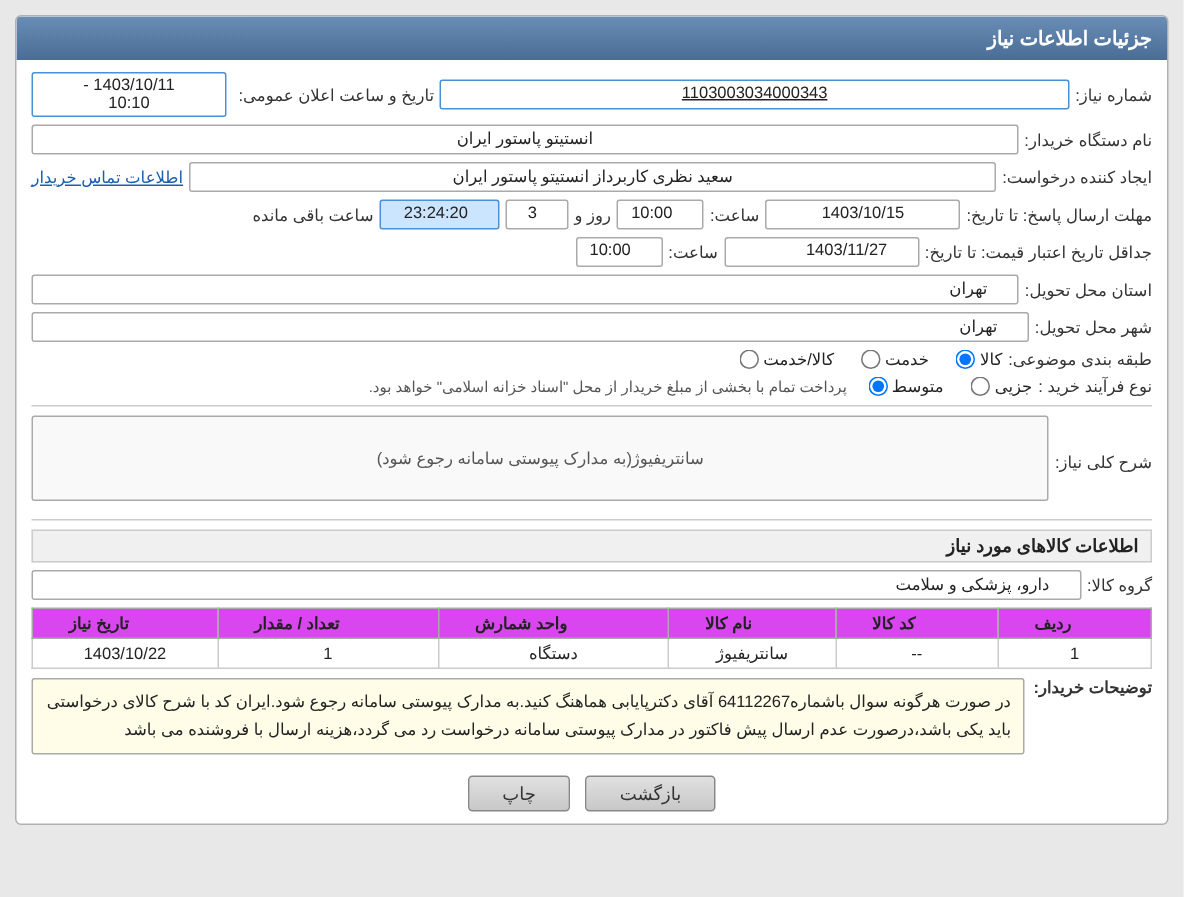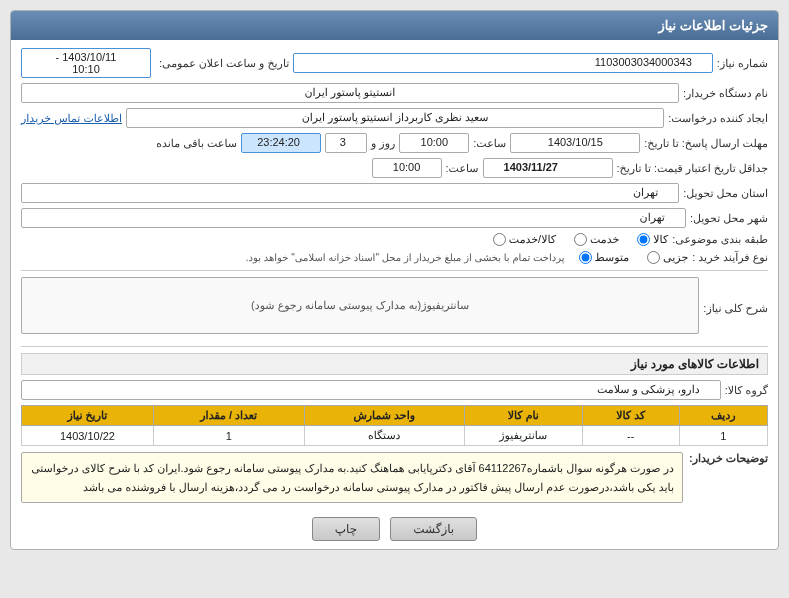--- a/index.html
+++ b/index.html
@@ -57,21 +57,21 @@
     }
     .field-box.blue-border {
       border-color: #4a90d9;
     }
     .field-full { flex: 1; }
     .field-date {
       width: 130px;
       text-align: center;
     }
     .field-time {
-      width: 70px;
+      width: 58px;
       text-align: center;
     }
     .field-num {
       width: 40px;
       text-align: center;
     }
     .blue-link {
       color: #1a5faf;
       text-decoration: underline;
       cursor: pointer;
@@ -118,24 +118,24 @@
       padding: 3px 8px;
       margin-bottom: 5px;
     }
     table.items-table {
       width: 100%;
       border-collapse: collapse;
       font-size: 11px;
       margin-bottom: 6px;
     }
     table.items-table th {
-      background: #eab308;
+      background: #d946ef;
       border: 1px solid #aaa;
-      padding: 3px 10px;
-      text-align: center;
+      padding: 3px 24px;
+      text-align: left;
       font-weight: bold;
     }
     table.items-table td {
       border: 1px solid #ccc;
       padding: 3px 6px;
       text-align: center;
     }
     .description-box {
       border: 1px solid #aaa;
       background: #fffde7;
@@ -188,21 +188,21 @@
 
 <div class="page-wrapper">
   <div class="panel">
     <div class="panel-header">
       <span>جزئیات اطلاعات نیاز</span>
     </div>
     <div class="panel-body">
 
       <div class="form-row">
         <span class="label">شماره نیاز:</span>
-        <div class="field-box field-full blue-border" style="text-align:right;">1103003034000343</div>
+        <div class="field-box field-full blue-border" style="text-align:center;text-decoration:underline;">1103003034000343</div>
         <span class="label inline-label">تاریخ و ساعت اعلان عمومی:</span>
         <div class="field-box field-date blue-border" style="text-align:center;">1403/10/11 - 10:10</div>
       </div>
 
       <div class="form-row">
         <span class="label">نام دستگاه خریدار:</span>
         <div class="field-box field-full" style="text-align:center;">انستیتو پاستور ایران</div>
       </div>
 
       <div class="form-row">
@@ -217,21 +217,21 @@
         <span class="label">ساعت:</span>
         <div class="field-box field-time" style="text-align:center;">10:00</div>
         <span class="label">روز و</span>
         <div class="field-box field-num" style="text-align:center;">3</div>
         <div class="field-box" style="width:80px;text-align:center;background:#cce5ff;border-color:#4a90d9;">23:24:20</div>
         <span class="label">ساعت باقی مانده</span>
       </div>
 
       <div class="form-row">
         <span class="label">جداقل تاریخ اعتبار قیمت: تا تاریخ:</span>
-        <div class="field-box field-date" style="text-align:left;font-weight:bold;">1403/11/27</div>
+        <div class="field-box field-date" style="text-align:right;">1403/11/27</div>
         <span class="label">ساعت:</span>
         <div class="field-box field-time" style="text-align:center;">10:00</div>
       </div>
 
       <div class="form-row">
         <span class="label">استان محل تحویل:</span>
         <div class="field-box field-full" style="text-align:right;">تهران</div>
       </div>
 
       <div class="form-row">

